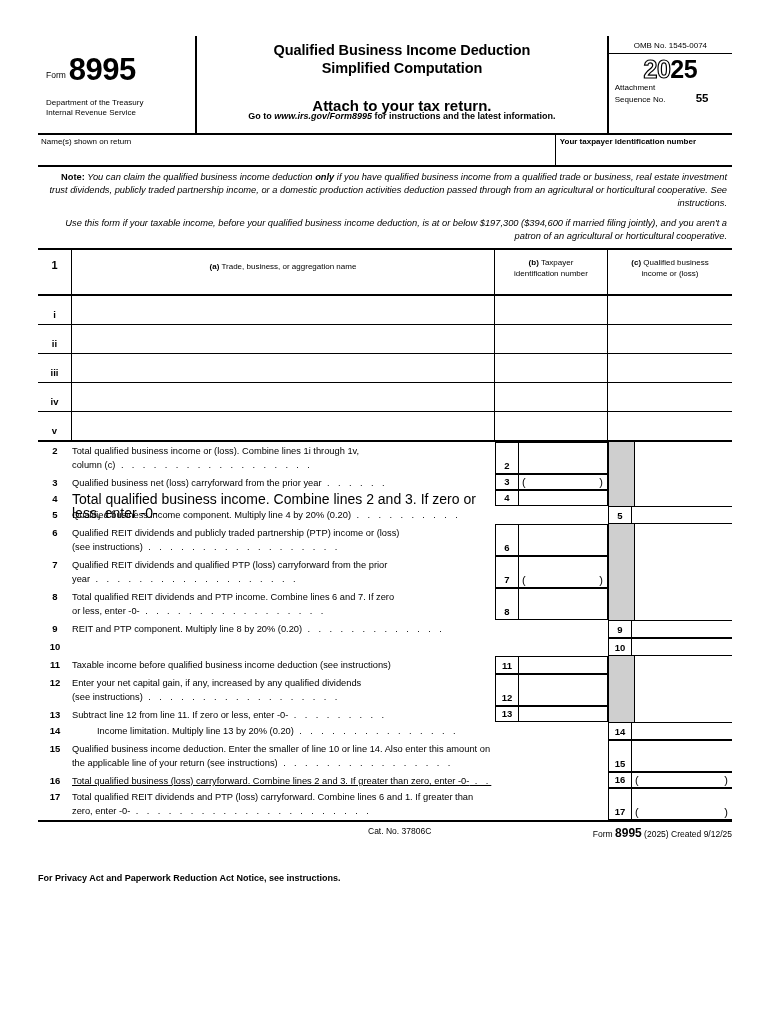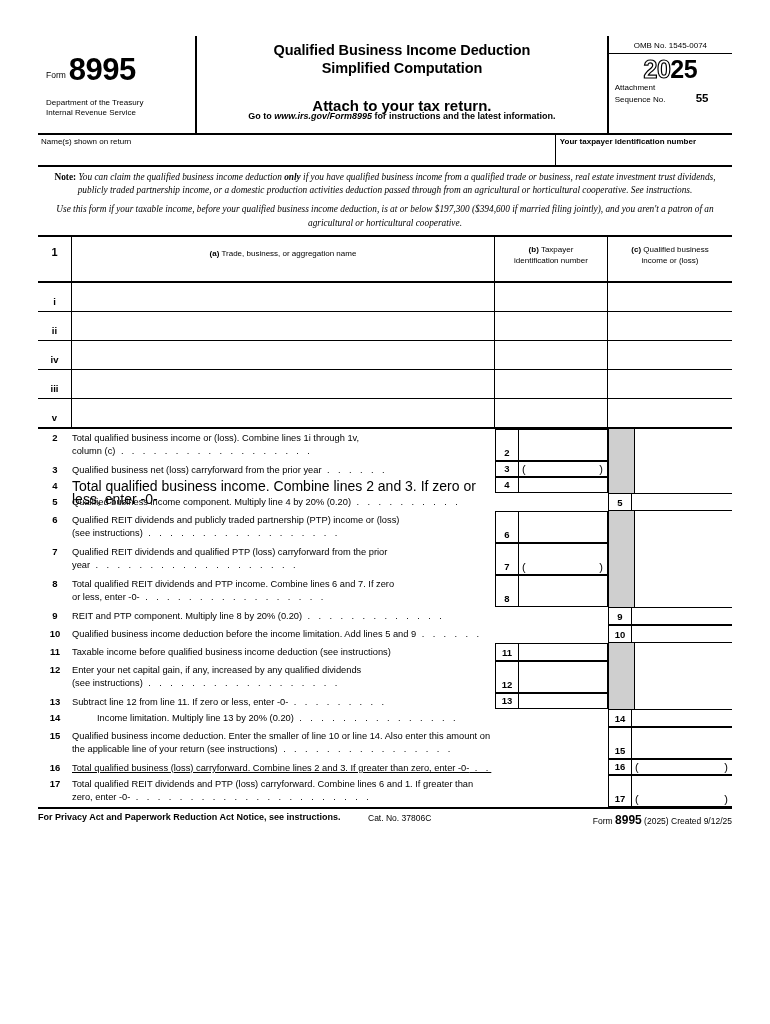--- a/index.html
+++ b/index.html
@@ -32,21 +32,21 @@
   .attachseq{font-size:8px;line-height:10px;text-align:left;padding:1px 0 3px 6px;}
   .attachseq b{font-size:11.5px;padding-left:28px;}
 
   
   .namerow{display:flex;width:694px;border-bottom:2px solid #000;height:30px;}
   .namecell{width:519px;border-right:1px solid #000;font-size:8px;padding:2px 0 0 3px;}
   .tincell{width:174px;font-size:8px;font-weight:bold;padding:2px 0 0 4px;}
 
   
   .notebox{width:694px;border-bottom:2px solid #000;padding:4px 5px 5px 5px;box-sizing:border-box;}
-  .note-p{font-size:9.3px;font-style:italic;line-height:13.2px;text-align:center;font-family:Liberation Serif, serif;}
+  .note-p{font-size:9.3px;font-style:italic;line-height:13.2px;text-align:right;}
   .note-p b{font-style:normal;font-weight:bold;}
   .note-p .bi{font-style:italic;font-weight:bold;}
   .note-p2{margin-top:6px;}
 
   
   .t1head{display:flex;width:694px;border-bottom:2px solid #000;height:44px;}
   .c-no{width:34px;border-right:1px solid #000;text-align:center;font-size:11px;font-weight:bold;padding-top:9px;box-sizing:border-box;}
   .c-a{width:423px;border-right:1px solid #000;text-align:center;font-size:8px;padding-top:12px;box-sizing:border-box;}
   .c-b{width:113px;border-right:1px solid #000;text-align:center;font-size:8px;padding-top:7px;line-height:11px;box-sizing:border-box;}
   .c-c{width:124px;text-align:center;font-size:8px;padding-top:7px;line-height:11px;box-sizing:border-box;}
@@ -67,21 +67,21 @@
 
   
   .cell{box-sizing:border-box;position:relative;}
   .boxno{position:absolute;left:0;bottom:0;width:22px;text-align:center;font-size:9.5px;font-weight:bold;
          border-right:1px solid #000;line-height:13px;padding-bottom:1px;}
   .shade{background:#cfcfcf;}
   .paren{position:absolute;font-size:11px;line-height:11px;}
 
   
   .footer{display:flex;width:694px;border-top:2px solid #000;padding-top:3px;font-size:9px;}
-  .f-left{font-weight:bold;width:330px;}
+  .f-left{font-weight:bold;width:330px;margin-top:48px;}
   .f-mid{width:170px;text-align:left;font-size:8.5px;padding-top:1px;}
   .f-right{flex:1;text-align:right;font-size:8.5px;padding-top:1px;}
   .f-right b{font-size:12px;font-weight:bold;}
 </style>
 </head>
 <body>
 
 <div class="page">
 <div class="form">
 
@@ -144,27 +144,27 @@
           <div class="r-b"></div>
           <div class="r-c"></div>
         </div>
         <div class="t1row">
           <div class="r-no">ii</div>
           <div class="r-a"></div>
           <div class="r-b"></div>
           <div class="r-c"></div>
         </div>
         <div class="t1row">
+          <div class="r-no">iii</div>
+          <div class="r-a"></div>
+          <div class="r-b"></div>
+          <div class="r-c"></div>
+        </div>
+        <div class="t1row">
           <div class="r-no">iv</div>
-          <div class="r-a"></div>
-          <div class="r-b"></div>
-          <div class="r-c"></div>
-        </div>
-        <div class="t1row">
-          <div class="r-no">iii</div>
           <div class="r-a"></div>
           <div class="r-b"></div>
           <div class="r-c"></div>
         </div>
         <div class="t1row last">
           <div class="r-no">v</div>
           <div class="r-a"></div>
           <div class="r-b"></div>
           <div class="r-c"></div>
         </div>
@@ -252,23 +252,20 @@
           <div class="ln-no">9</div>
           <div style="position: absolute; left: 34px; top: 0px; width: 536px; font-size: 9.3px; line-height: 13.5px; padding-top: 3px; box-sizing: border-box;">
             <div>REIT and PTP component. Multiply line 8 by 20% (0.20)<span class="dots"> .  .  .  .  .  .  .  .  .  .  .  .  .</span></div>
           </div>
           <div class="cell" style="position: absolute; left: 570px; top: 0px; width: 124px; height: 18px; border-width: 1px 0px 1px 1px; border-style: solid; border-color: rgb(0, 0, 0); border-image: initial;">
             <div class="boxno" style="height: 16px; display: flex; align-items: flex-end; justify-content: center;">9</div>
           </div>
         </div>
         <div class="ln" style="position: relative; height: 18px;">
           <div class="ln-no">10</div>
-          <div style="position: absolute; left: 34px; top: 0px; width: 536px; font-size: 9.3px; line-height: 13.5px; padding-top: 3px; box-sizing: border-box;">
-            <div>Qualified business income deduction before the income limitation. Add lines 5 and 9<span class="dots"> .  .  .  .  .  .</span></div>
-          </div>
           <div class="cell" style="position: absolute; left: 570px; top: 0px; width: 124px; height: 18px; border-width: 1px 0px 1px 1px; border-style: solid; border-color: rgb(0, 0, 0); border-image: initial;">
             <div class="boxno" style="height: 16px; display: flex; align-items: flex-end; justify-content: center;">10</div>
           </div>
         </div>
         <div class="ln" style="position: relative; height: 18px;">
           <div class="ln-no">11</div>
           <div style="position: absolute; left: 34px; top: 0px; width: 423px; font-size: 9.3px; line-height: 13.5px; padding-top: 3px; box-sizing: border-box;">
             <div>Taxable income before qualified business income deduction (see instructions)</div>
           </div>
           <div class="cell" style="position: absolute; left: 457px; top: 0px; width: 113px; height: 18px; border: 1px solid rgb(0, 0, 0);">

